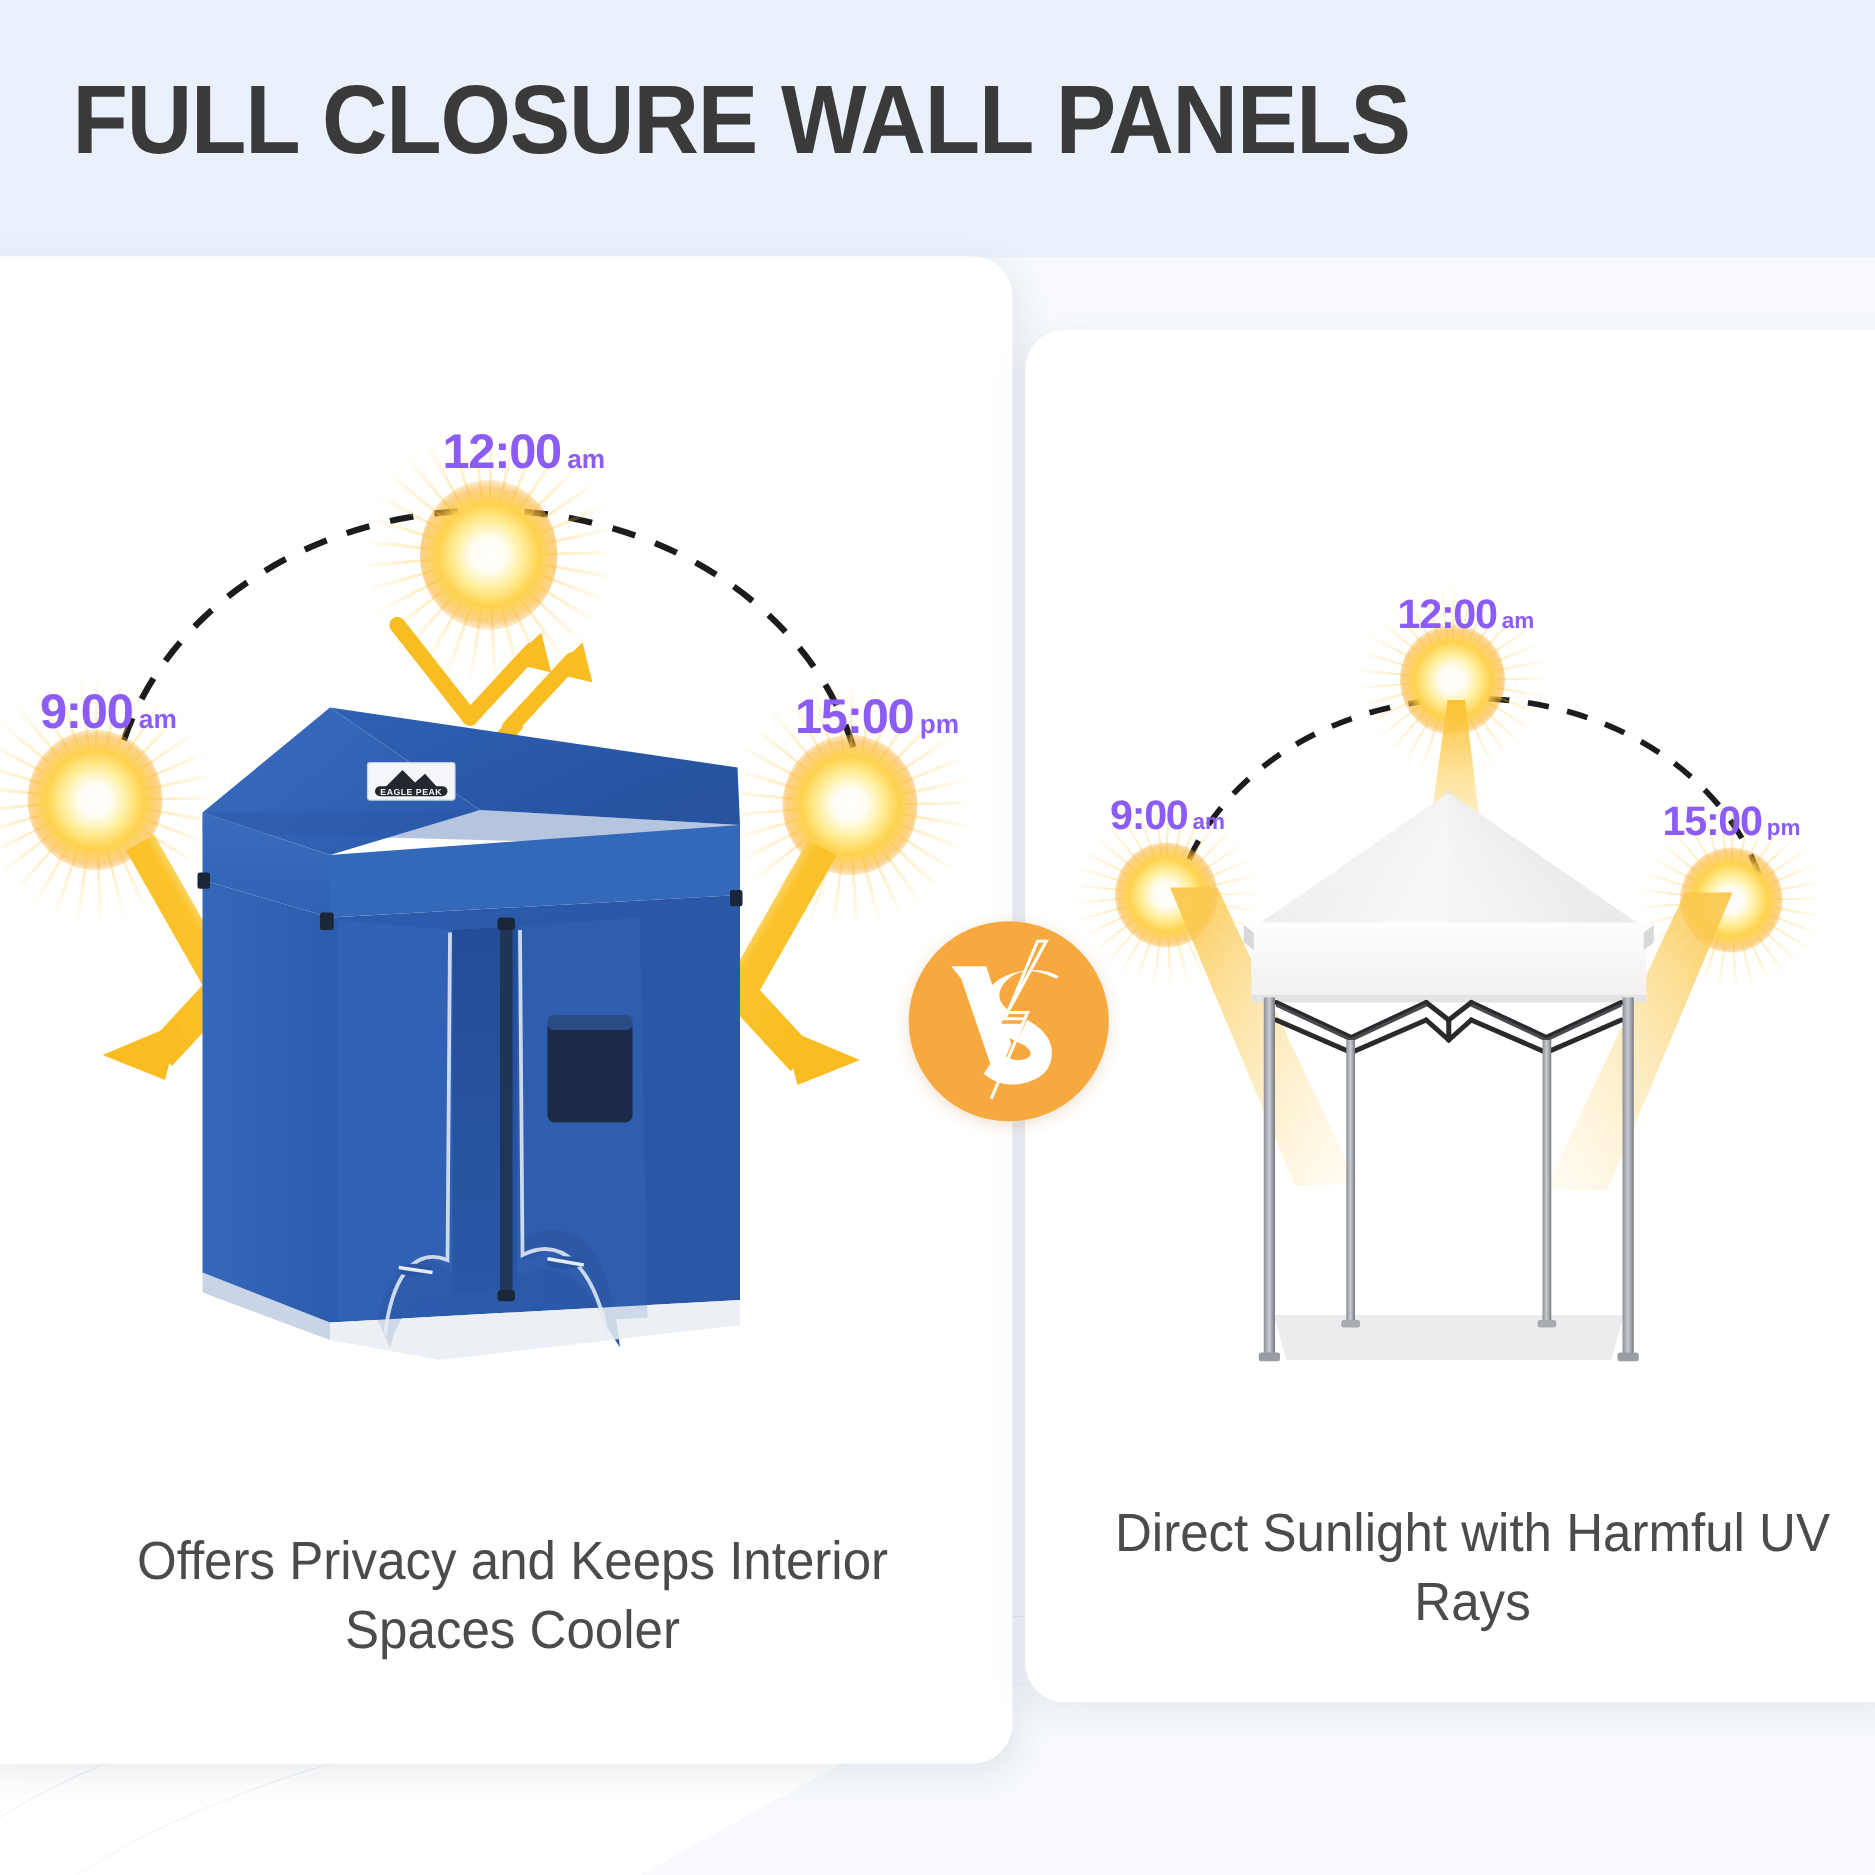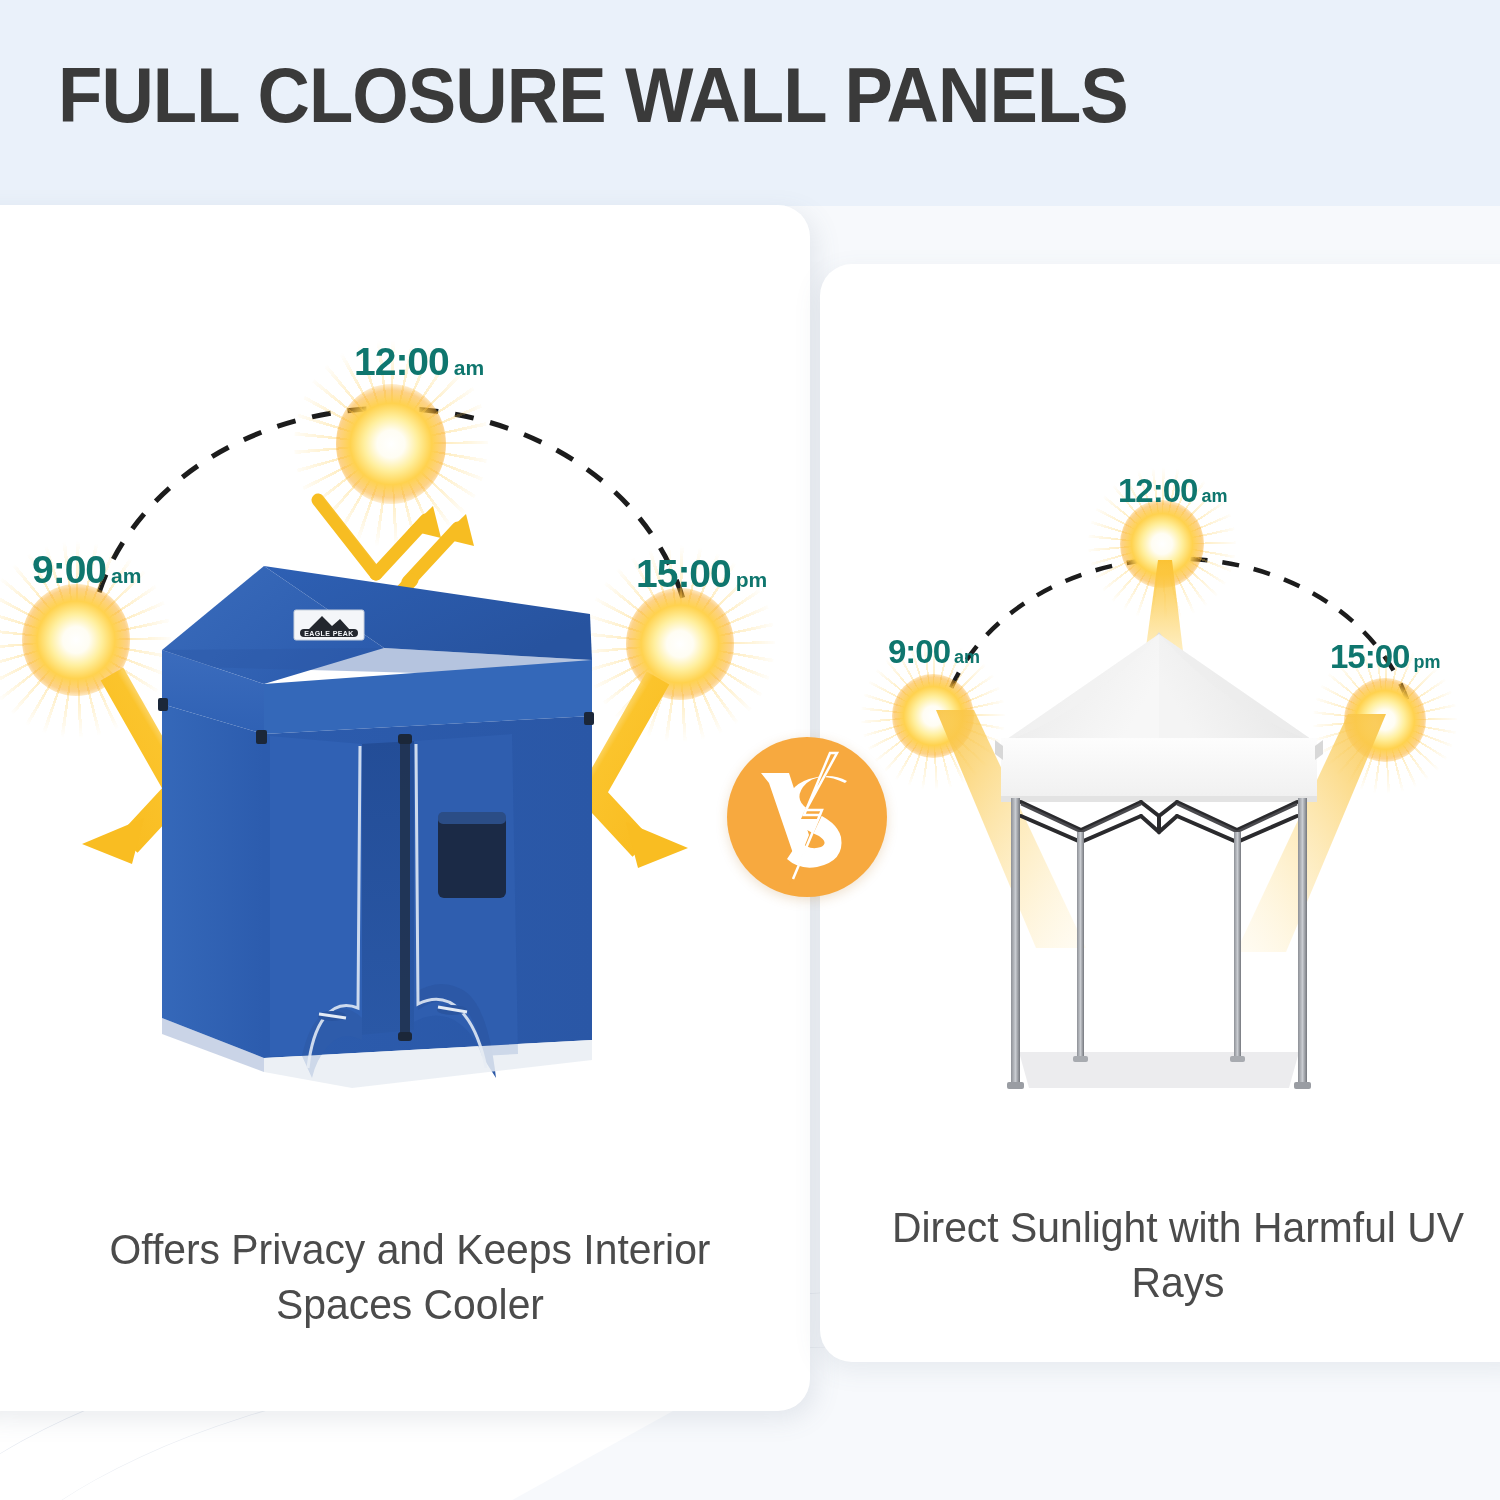--- a/index.html
+++ b/index.html
@@ -49,21 +49,21 @@
     box-shadow:6px 8px 26px rgba(90,105,130,.13);
   }
   .card-right {
     left:820px; top:264px; width:720px; height:1098px;
     border-radius:32px 0 32px 32px;
     box-shadow:-2px 8px 26px rgba(90,105,130,.10);
   }
 
   
   .tlabel {
-    position:absolute; white-space:nowrap; color:#0f766e;
+    position:absolute; white-space:nowrap; color:#8b5cf6;
     font-weight:bold; letter-spacing:-1px;
   }
   .tlabel .hr { font-size:39px; }
   .tlabel .mer { font-size:21px; margin-left:5px; letter-spacing:0; }
   .tlabel.sm .hr { font-size:33px; }
   .tlabel.sm .mer { font-size:18px; margin-left:4px; }
 
   
   .sun { position:absolute; border-radius:50%; }
   .sun .core {

